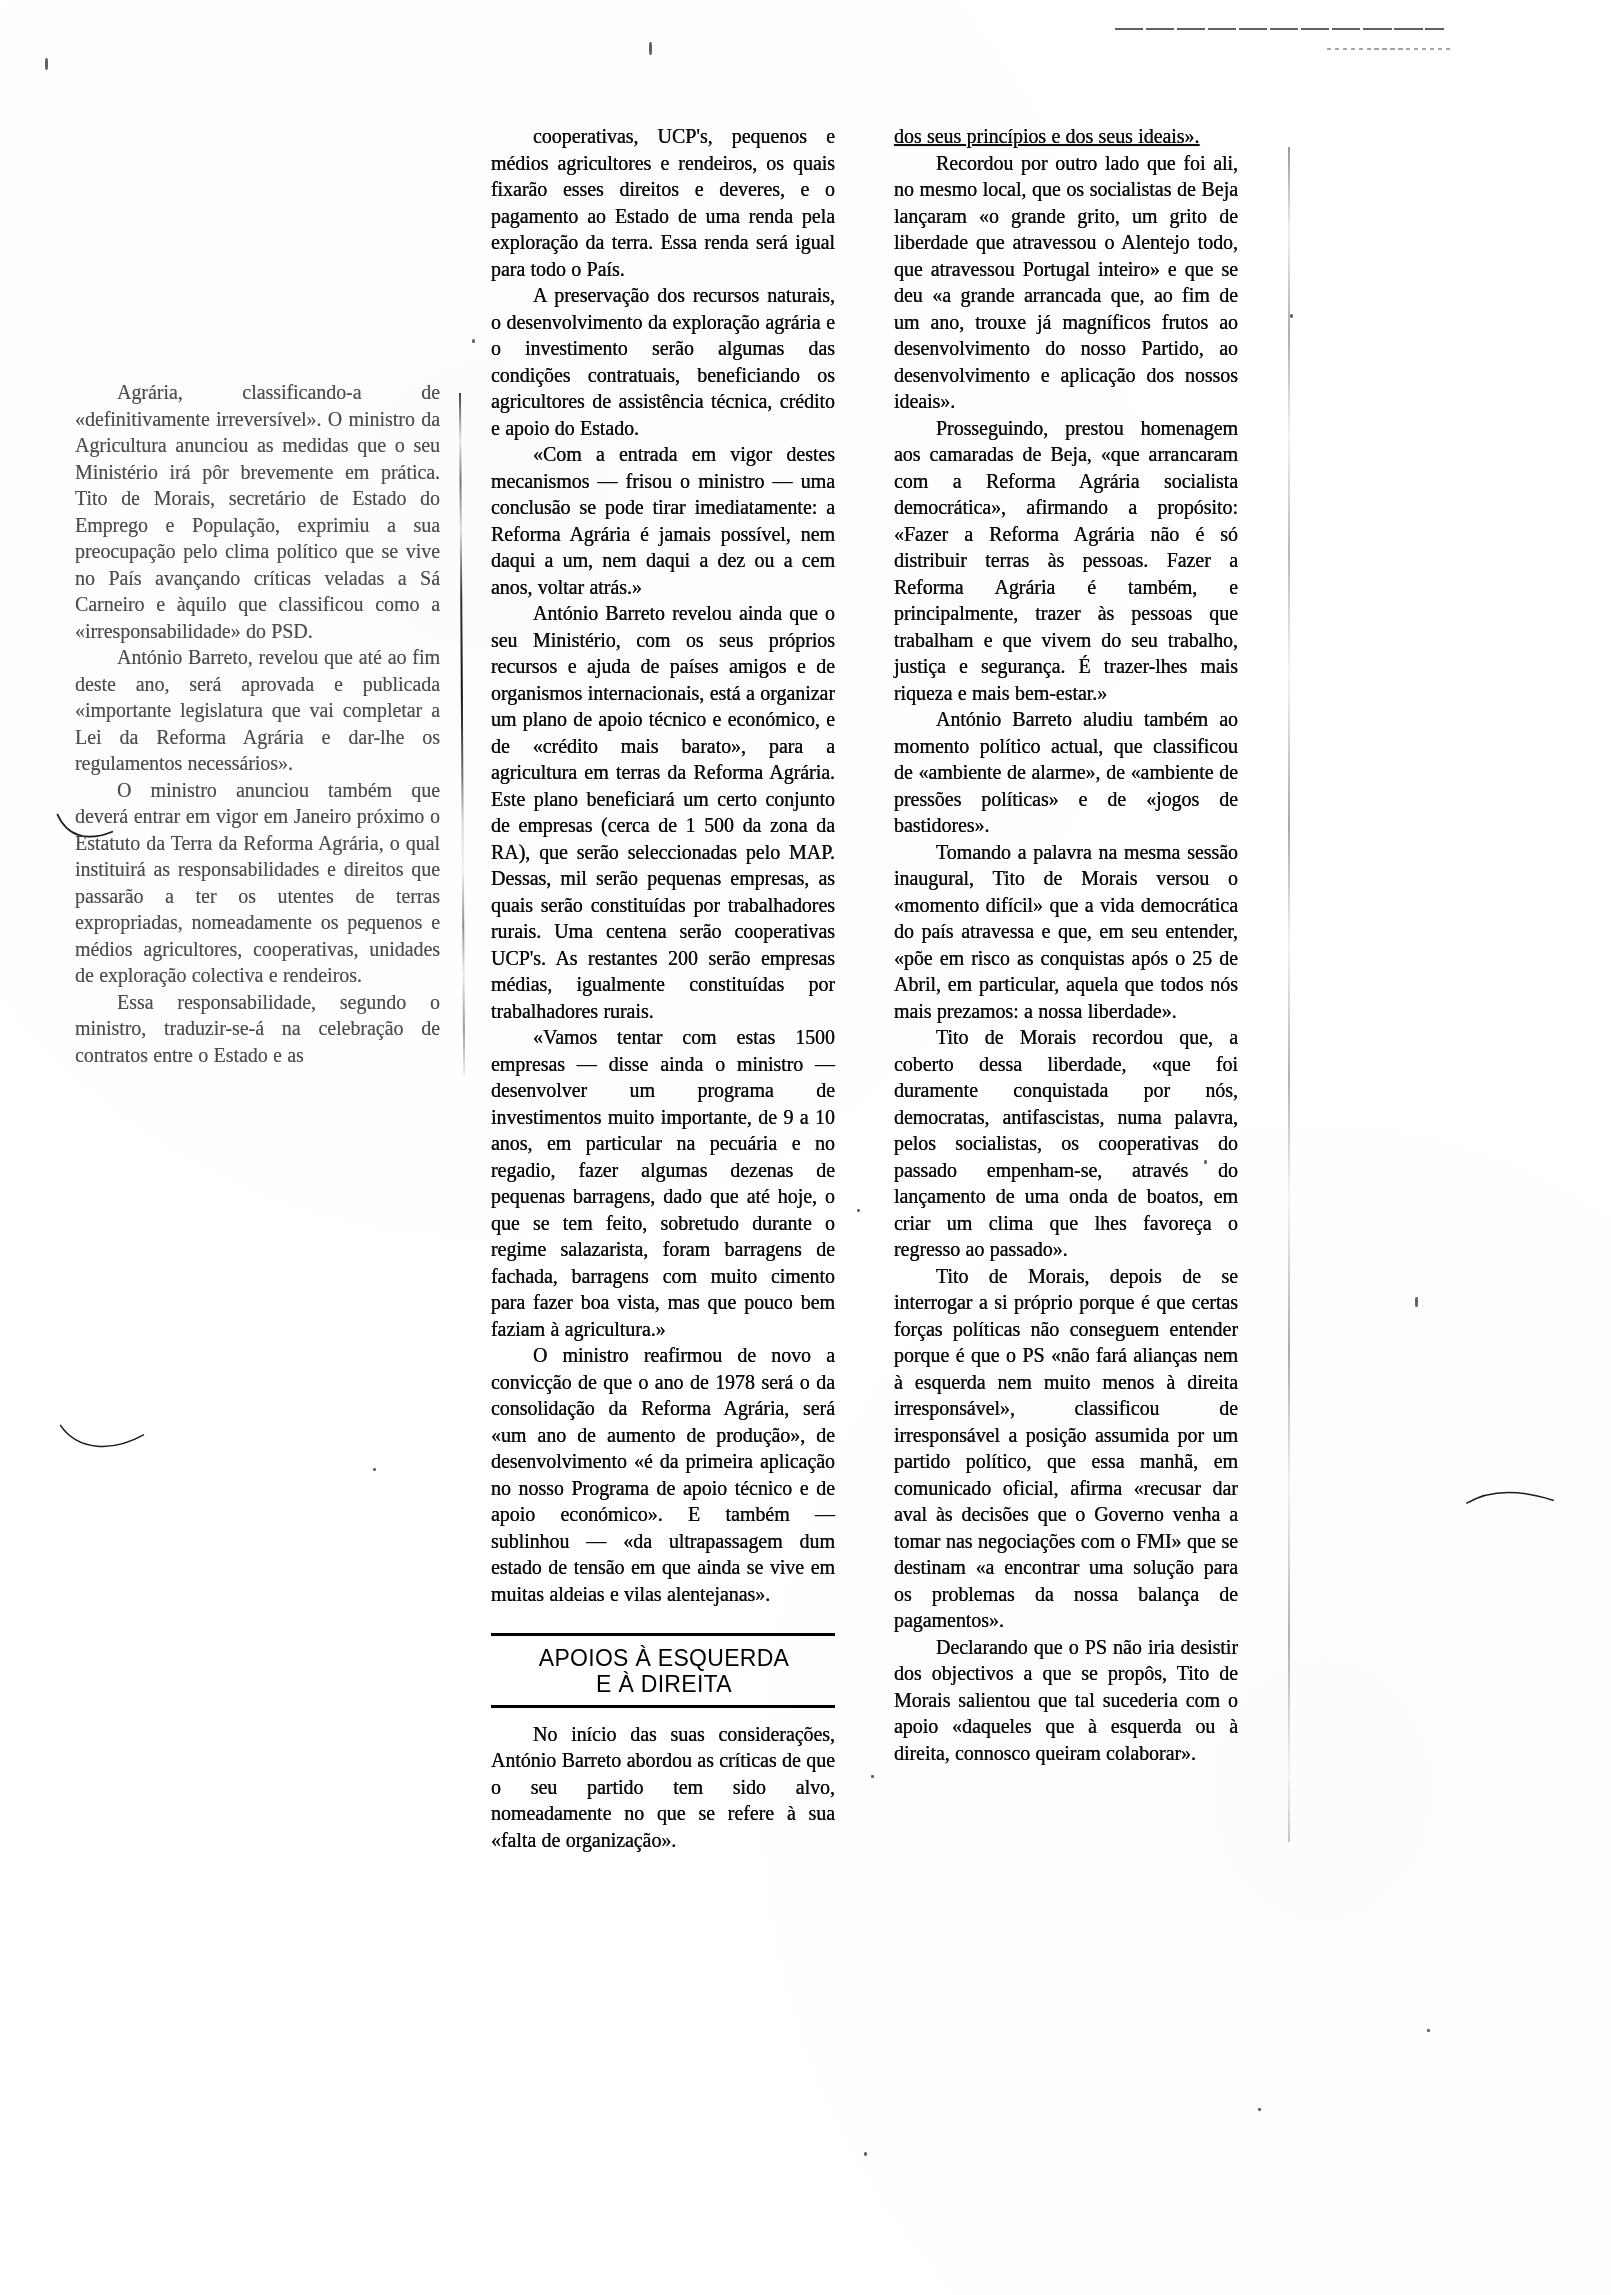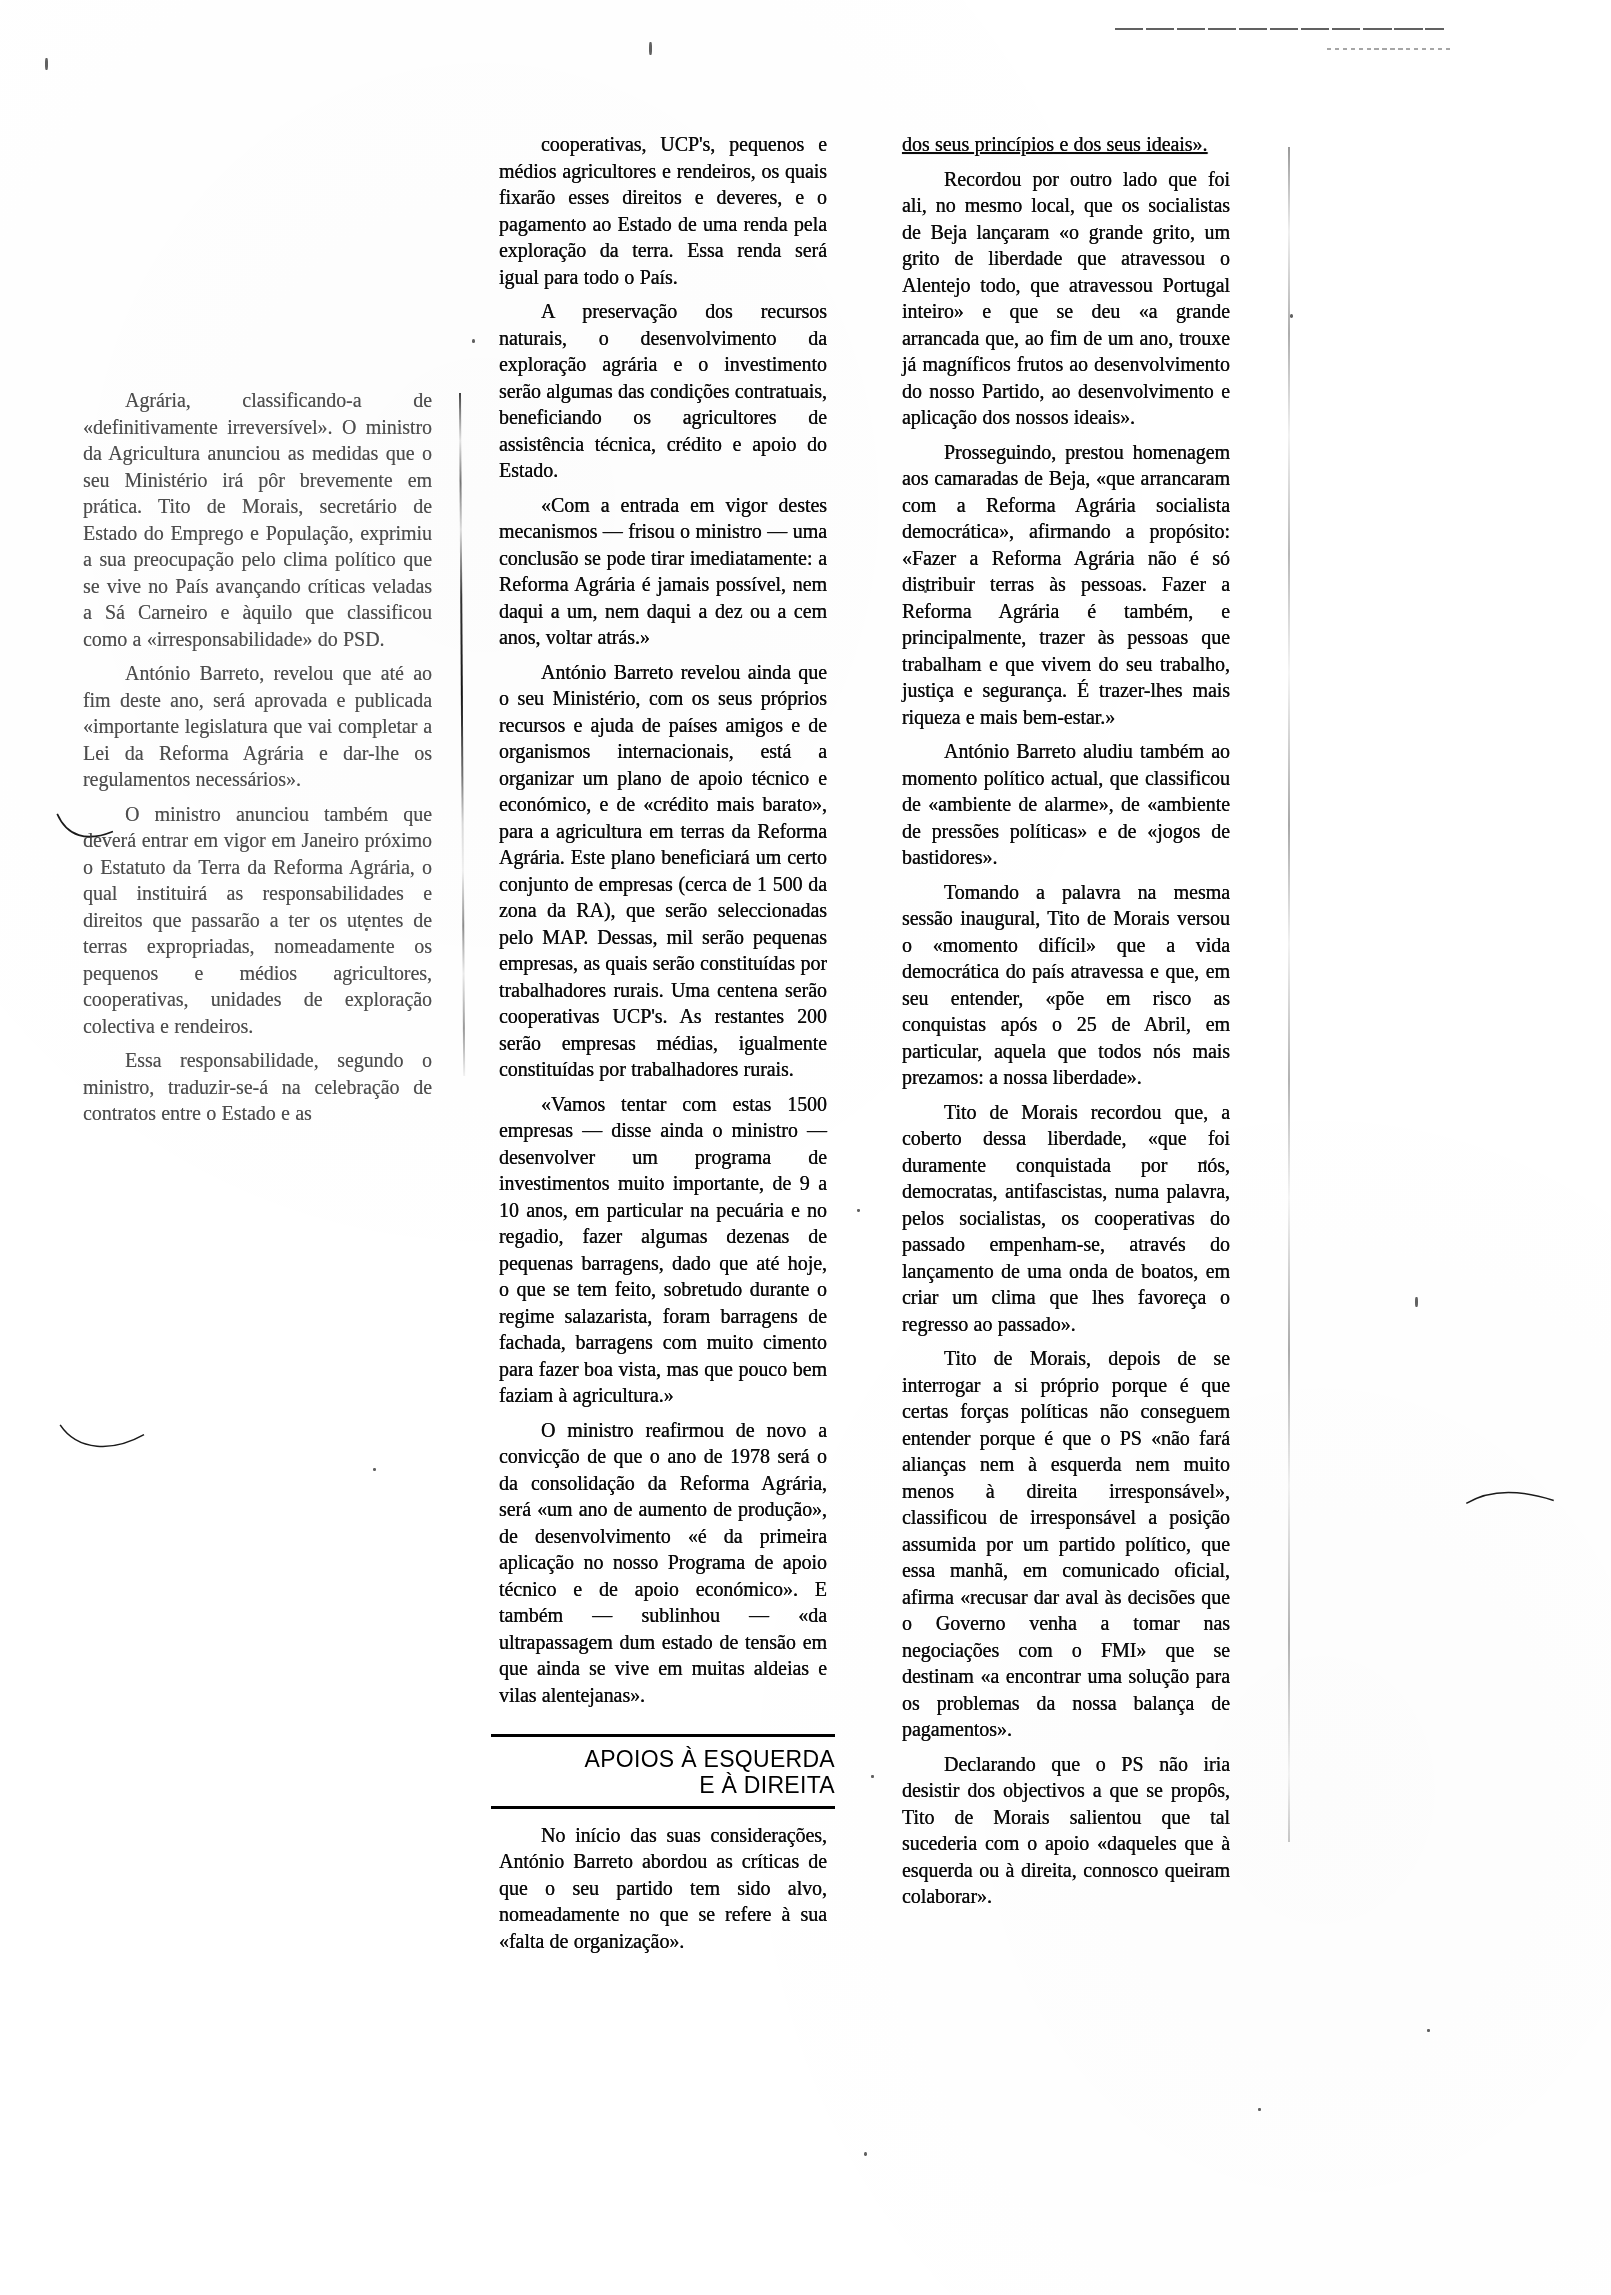--- a/index.html
+++ b/index.html
@@ -37,21 +37,21 @@
   .col {
     position: absolute;
     z-index: 3;
     text-align: justify;
     text-justify: inter-word;
     hyphens: manual;
     -webkit-hyphens: manual;
   }
 
   .col p {
-    margin: 8px;
+    margin: 0;
     text-indent: 2.1em;
     font-size: 20px;
     line-height: 1.325;
     letter-spacing: -0.05px;
     word-spacing: 0.02em;
     
     color: #0a0a0a;
     text-shadow:
       0.2px 0 0 rgba(0,0,0,0.55),
       -0.2px 0 0 rgba(0,0,0,0.38),
@@ -85,21 +85,21 @@
     width: 100%;
   }
   .rule.thin { height: 2.9px; }
   .subhead {
     font-family: "Liberation Sans", "DejaVu Sans", sans-serif;
     font-size: 23px;
     line-height: 1.16;
     letter-spacing: 0.3px;
     font-weight: 400;
     padding: 8.8px 0 6.9px 2px;
-    text-align: right;
+    text-align: center;
     color: #000;
   }
   .subhead .line { display: block; }
 
   
   .artifact { position: absolute; z-index: 2; pointer-events: none; }
 
   
   .vrule-c1 {
     left: 459px;

